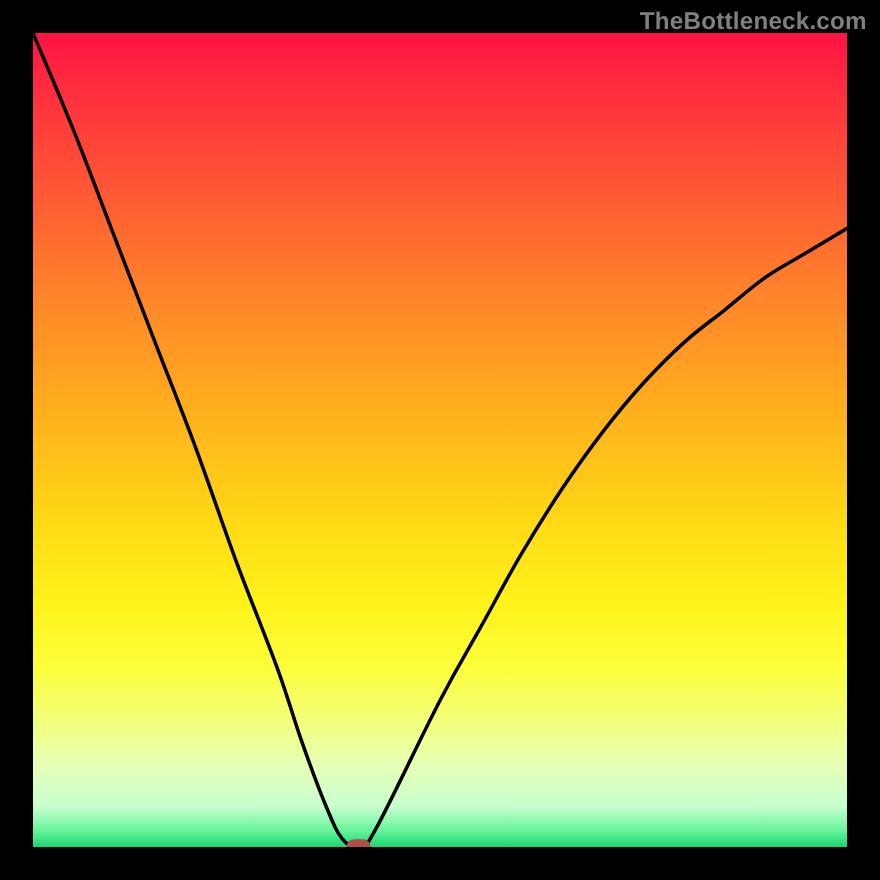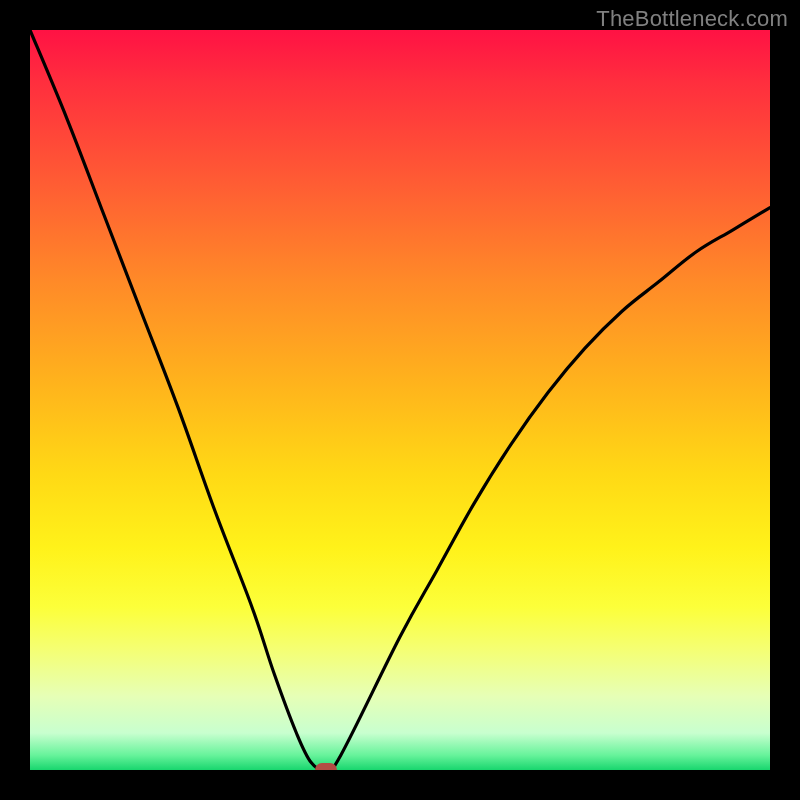--- a/index.html
+++ b/index.html
@@ -58,21 +58,21 @@
     transform: translate(-50%, -50%);
   }
 
   .watermark {
     position: absolute;
     top: 6px;
     right: 12px;
     color: #808080;
     font-size: 22px;
     letter-spacing: 0.2px;
-    font-weight: 400;
+    font-weight: 700;
     user-select: none;
   }
 </style>
 </head>
 <body>
 
 <div class="frame">
 
   <div class="plot-area">
     <div class="gradient"></div>

